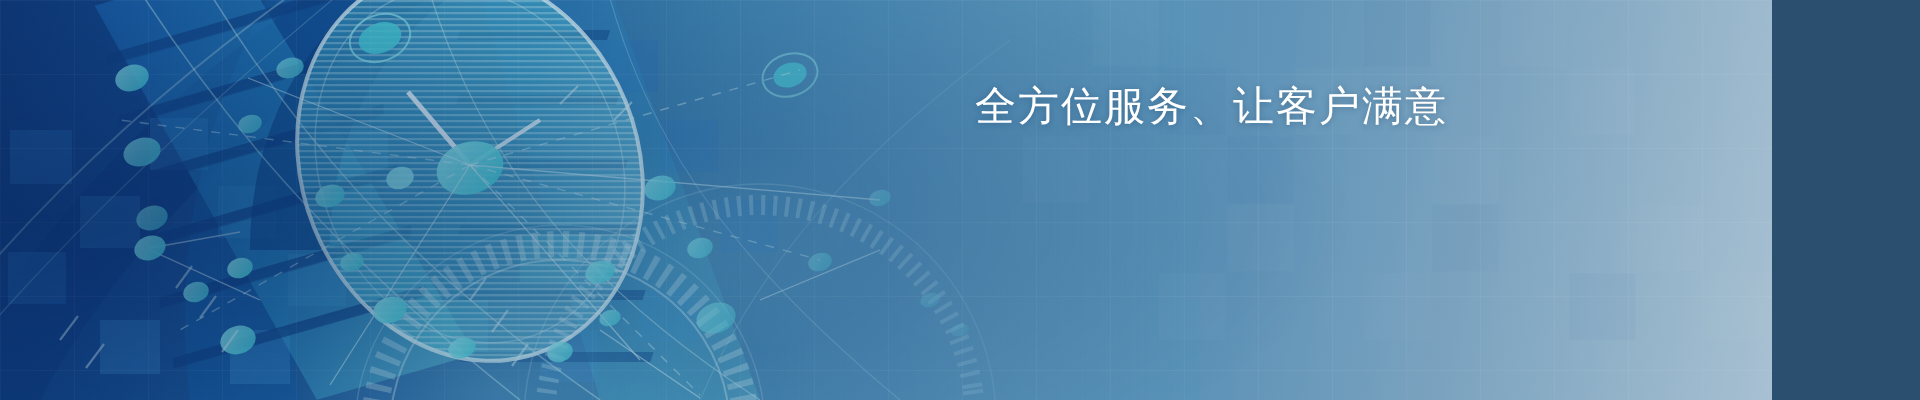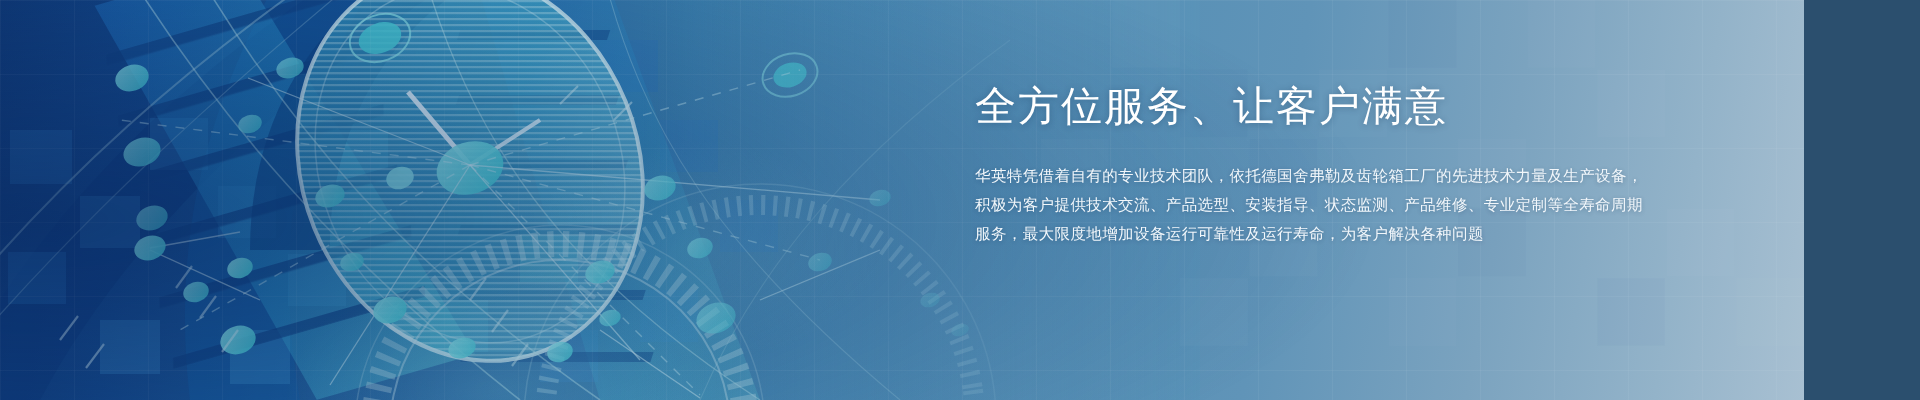--- a/index.html
+++ b/index.html
@@ -21,21 +21,20 @@
         #13488a 9%,
         #1d5a98 18%,
         #2d6fa6 28%,
         #3c81ae 38%,
         #4a8ab4 48%,
         #558fb5 58%,
         #6094b8 70%,
         #7ba3bf 82%,
         #93b3c9 92%,
         #a8c0d2 100%);
-    padding-left: 32px;
   }
 
   
   .grid-texture {
     position: absolute;
     inset: 0;
     background-image:
       repeating-linear-gradient(to right,
         rgba(255,255,255,0.055) 0px, rgba(255,255,255,0.055) 1px,
         rgba(255,255,255,0) 1px, rgba(255,255,255,0) 74px),
@@ -346,20 +345,15 @@
       <rect x="1700" y="296" width="72" height="72"></rect>
       <rect x="1552" y="222" width="72" height="72"></rect>
       <rect x="1330" y="148" width="72" height="72"></rect>
     </g>
   </svg>
 
   <div class="vignette"></div>
 
   <div class="content">
     <h1 class="headline">全方位服务、让客户满意</h1>
-    <p class="body-copy">
-      <span class="line">华英特凭借着自有的专业技术团队，依托德国舍弗勒及齿轮箱工厂的先进技术力量及生产设备，</span>
-      <span class="line">积极为客户提供技术交流、产品选型、安装指导、状态监测、产品维修、专业定制等全寿命周期</span>
-      <span class="line">服务，最大限度地增加设备运行可靠性及运行寿命，为客户解决各种问题</span>
-    </p>
   </div>
 
 </div>
 
 </body></html>

